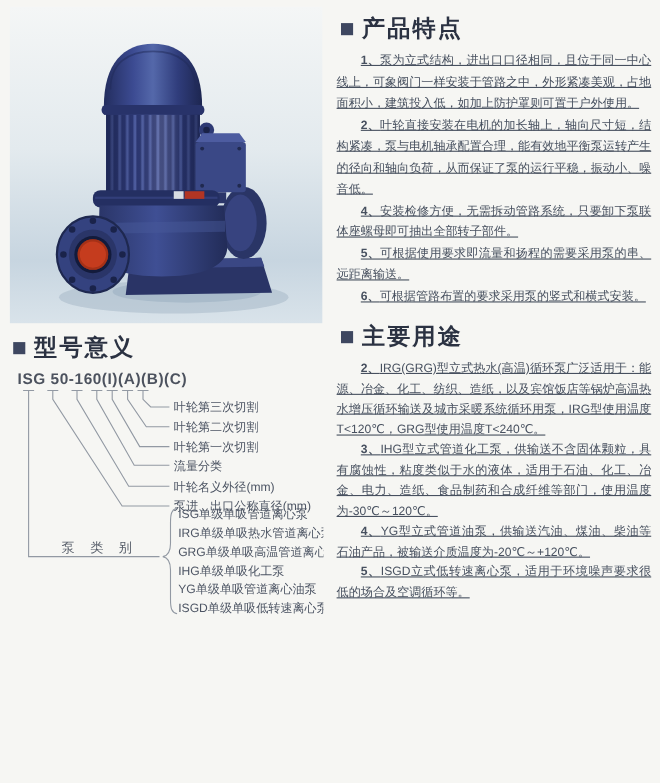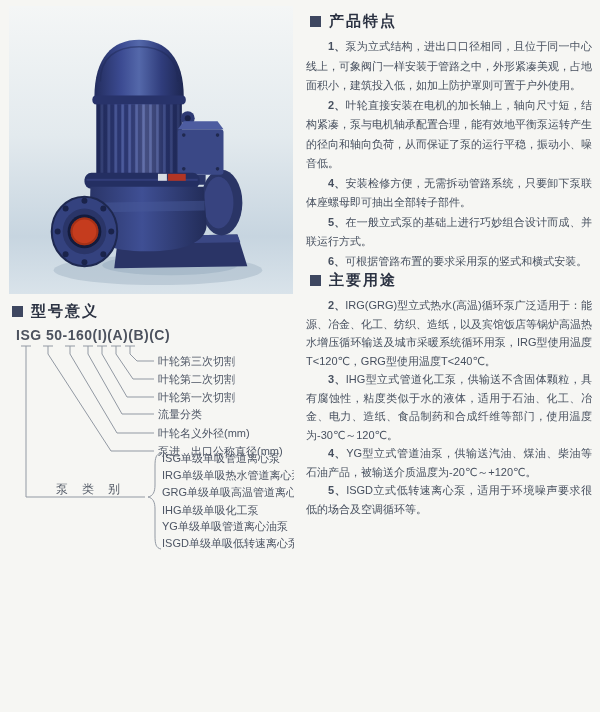--- a/index.html
+++ b/index.html
@@ -9,24 +9,24 @@
     background:#f6f6f3;
     font-family:"Liberation Sans","DejaVu Sans",sans-serif;
     color:var(--text,#47505f);
   }
   .page { display:flex; gap:12px; padding:6px 8px 0 8px; }
   .col { width:286px; flex:0 0 286px; }
 
   
   .sec-head { display:flex; align-items:center; gap:8px; margin:8px 0 6px 4px; }
   .sec-head .sq { width:11px; height:11px; background:var(--accent,#3e4760); flex:0 0 11px; }
-  .sec-head h2 { margin:0; font-size:15px; font-weight:bold; color:var(--heading,#2b3242); letter-spacing:2px; }
-
-  
-  .pg { margin:0; font-size:11px; text-align:justify; text-indent:2em; color:var(--text,#47505f); }
+  .sec-head h2 { margin:0; font-size:21px; font-weight:bold; color:var(--heading,#2b3242); letter-spacing:2px; }
+
+  
+  .pg { margin:0; font-size:11px; text-align:justify; text-indent:2em; color:var(--text,#47505f);text-decoration:underline; }
   .overview-body { line-height:19px; padding:0 2px; }
   .features-list .pg { line-height:19.5px; }
   .uses-list .pg { line-height:18.5px; }
   .pg .num { font-weight:bold; }
 
   
   .photo { width:286px; height:288px; }
   .photo svg { display:block; }
 
   
@@ -176,26 +176,26 @@
   <div class="col">
 
     <div class="sec features-list">
       <div class="sec-head" style="margin-top:6px;">
         <span class="sq"></span>
         <h2>产品特点</h2>
       </div>
       <p class="pg"><span class="num">1、</span><span>泵为立式结构，进出口口径相同，且位于同一中心线上，可象阀门一样安装于管路之中，外形紧凑美观，占地面积小，建筑投入低，如加上防护罩则可置于户外使用。</span></p>
       <p class="pg"><span class="num">2、</span><span>叶轮直接安装在电机的加长轴上，轴向尺寸短，结构紧凑，泵与电机轴承配置合理，能有效地平衡泵运转产生的径向和轴向负荷，从而保证了泵的运行平稳，振动小、噪音低。</span></p>
       <p class="pg"><span class="num">4、</span><span>安装检修方便，无需拆动管路系统，只要卸下泵联体座螺母即可抽出全部转子部件。</span></p>
-      <p class="pg"><span class="num">5、</span><span>在一般立式泵的基础上进行巧妙组合设计而成、并联运行方式。</span></p>
+      <p class="pg"><span class="num">5、</span><span>可根据使用要求即流量和扬程的需要采用泵的串、远距离输送。</span></p>
       <p class="pg"><span class="num">6、</span><span>可根据管路布置的要求采用泵的竖式和横式安装。</span></p>
     </div>
 
     <div class="sec uses-list">
-      <div class="sec-head" style="margin-top:0;font-family:Liberation Serif, serif;">
+      <div class="sec-head" style="margin-top:12px;font-family:Liberation Serif, serif;">
         <span class="sq"></span>
         <h2>主要用途</h2>
       </div>
       <p class="pg"><span class="num">2、</span><span>IRG(GRG)型立式热水(高温)循环泵广泛适用于：能源、冶金、化工、纺织、造纸，以及宾馆饭店等锅炉高温热水增压循环输送及城市采暖系统循环用泵，IRG型使用温度T&lt;120℃，GRG型使用温度T&lt;240℃。</span></p>
       <p class="pg"><span class="num">3、</span><span>IHG型立式管道化工泵，供输送不含固体颗粒，具有腐蚀性，粘度类似于水的液体，适用于石油、化工、冶金、电力、造纸、食品制药和合成纤维等部门，使用温度为-30℃～120℃。</span></p>
       <p class="pg"><span class="num">4、</span><span>YG型立式管道油泵，供输送汽油、煤油、柴油等石油产品，被输送介质温度为-20℃～+120℃。</span></p>
       <p class="pg"><span class="num">5、</span><span>ISGD立式低转速离心泵，适用于环境噪声要求很低的场合及空调循环等。</span></p>
     </div>
   </div>
 </div>

